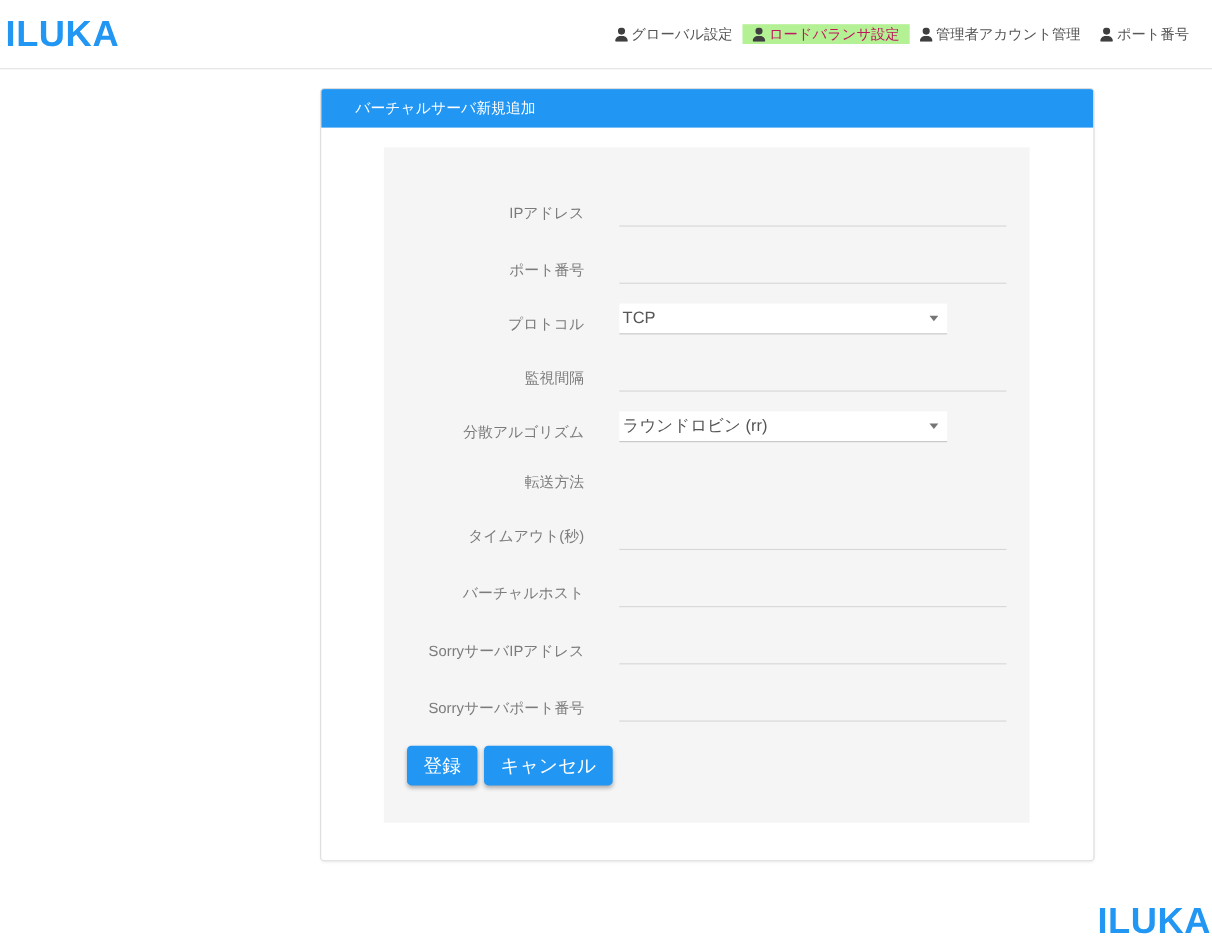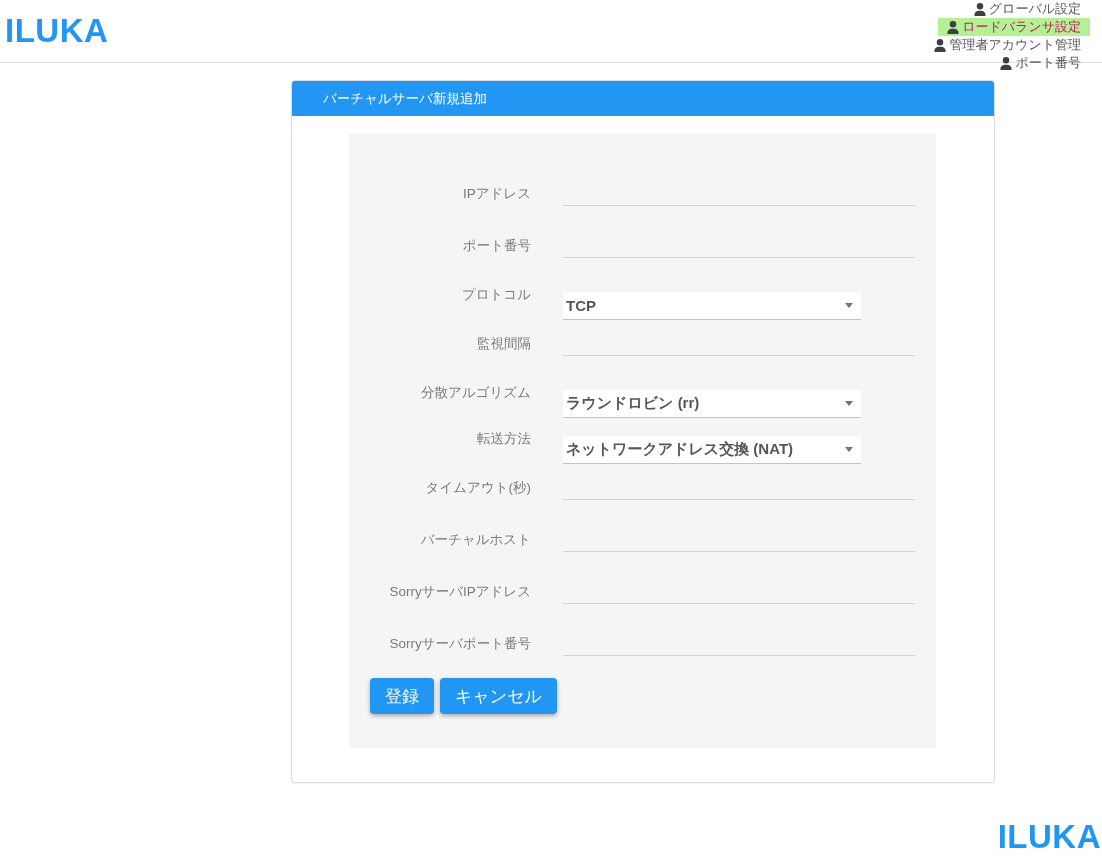--- a/index.html
+++ b/index.html
@@ -15,21 +15,21 @@
     height:63px;box-sizing:border-box;
     border-bottom:1px solid #e2e2e2;
     display:flex;justify-content:space-between;align-items:stretch;
     padding:0 12px 0 5px;background:#fff;
   }
   .brand{
     align-self:center;
     color:#2196f3;font-size:33px;font-weight:bold;letter-spacing:0.5px;
     cursor:pointer;
   }
-  .nav-menu{display:flex;align-items:flex-end;flex-direction:column;}
+  .nav-menu{display:flex;align-items:center;}
   .nav-item{
     display:flex;align-items:center;gap:3px;
     padding:0 9px;font-size:13px;color:#555;
     cursor:pointer;text-decoration:none;white-space:nowrap;
   }
   .nav-item.active{background:#b4f195;color:#be185d;}
   .user-icon{display:inline-flex;}
   .user-icon svg{width:12px;height:13px;fill:#3f3f3f;display:block;}
 
   
@@ -61,24 +61,24 @@
 
   .tf{
     width:100%;height:38px;box-sizing:border-box;
     border:none;border-bottom:1px solid #d6d6d6;border-radius:0;
     background:transparent;outline:none;
     font-size:15px;color:#333;padding:0 2px;
     font-family:inherit;
   }
 
   .sel{
-    margin-top:20px;height:28px;width:298px;box-sizing:border-box;
+    margin-top:4px;height:28px;width:298px;box-sizing:border-box;
     background:#fff;border-bottom:1px solid #c4c4c4;
     display:flex;align-items:center;justify-content:space-between;
-    padding:0 8px 0 3px;cursor:pointer;font-weight:bold;
+    padding:0 8px 0 3px;cursor:pointer;
   }
   .sel-val{font-size:15px;color:#565656;}
   .caret{
     width:0;height:0;flex:none;
     border-left:4px solid transparent;border-right:4px solid transparent;
     border-top:5px solid #757575;
   }
 
   .button-row{margin-top:8px;padding-left:21px;display:flex;gap:6px;}
   .btn{
@@ -169,26 +169,20 @@
           <div class="ctl">
             <div class="sel">
               <span class="sel-val">ラウンドロビン (rr)</span>
               <span class="caret"></span>
             </div>
           </div>
         </div>
 
         <div class="row select-row">
           <label class="lbl">転送方法</label>
-          <div class="ctl">
-            <div class="sel">
-              <span class="sel-val">ネットワークアドレス交換 (NAT)</span>
-              <span class="caret"></span>
-            </div>
-          </div>
         </div>
 
         <div class="row text-row">
           <label class="lbl">タイムアウト(秒)</label>
           <div class="ctl"><input class="tf" type="text" value="" style=""></div>
         </div>
 
         <div class="row text-row">
           <label class="lbl">バーチャルホスト</label>
           <div class="ctl"><input class="tf" type="text" value="" style=""></div>

